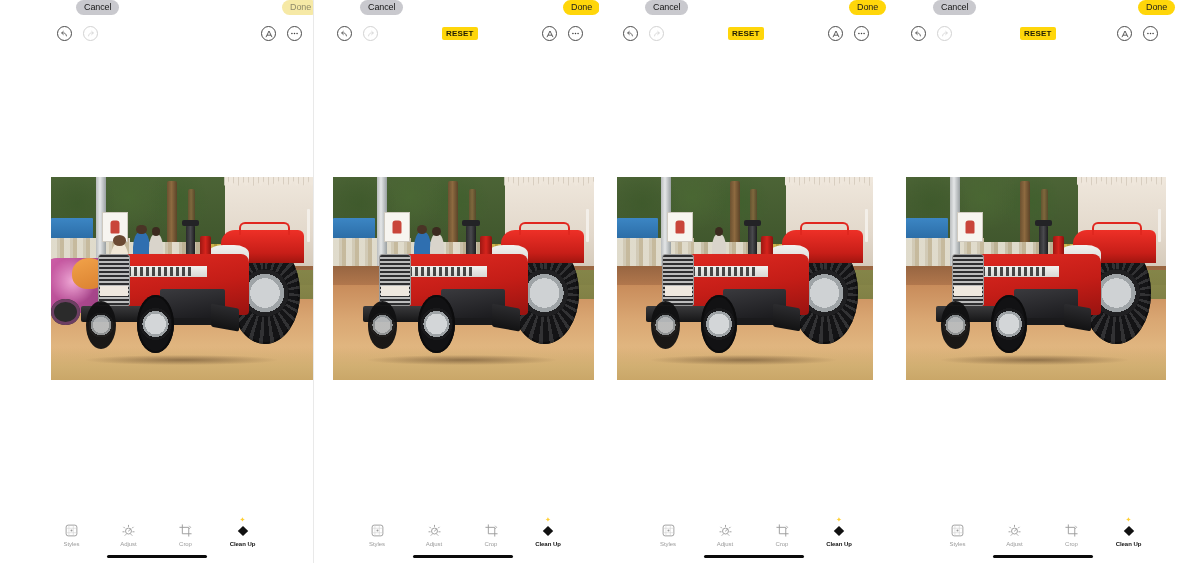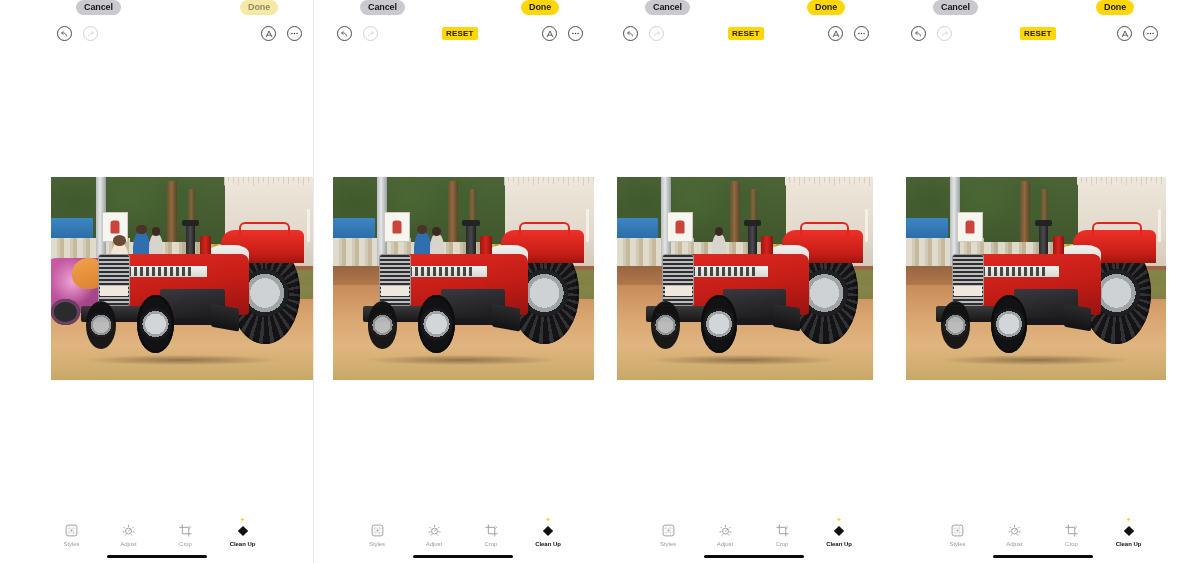--- a/index.html
+++ b/index.html
@@ -46,36 +46,36 @@
     position: absolute;
     left: 0; right: 0; top: 0;
     height: 22px;
   }
   .pillbtn {
     position: absolute;
     top: 0px;
     height: 15px;
     border-radius: 8px;
     font-size: 9px;
-    font-weight: 700;
+    font-weight: 400;
     letter-spacing: -0.1px;
     display: flex;
     align-items: center;
     justify-content: center;
     padding: 0 8px;
     line-height: 1;
     white-space: nowrap;
     cursor: pointer;
     user-select: none;
   }
   .cancel-btn {
     background: #c9c9ce;
     color: #171717;
   }
-  .done-btn { color: #1c1c1e; }
+  .done-btn { color: #1c1c1e; margin-left: 42px; }
   .done-btn.active { background: #ffd60a; }
   .done-btn.dim    { background: #f6e9a6; color: #8f8a6a; }
 
   
   .controlrow {
     position: absolute;
     left: 0; right: 0;
     top: 26px;
     height: 20px;
   }

